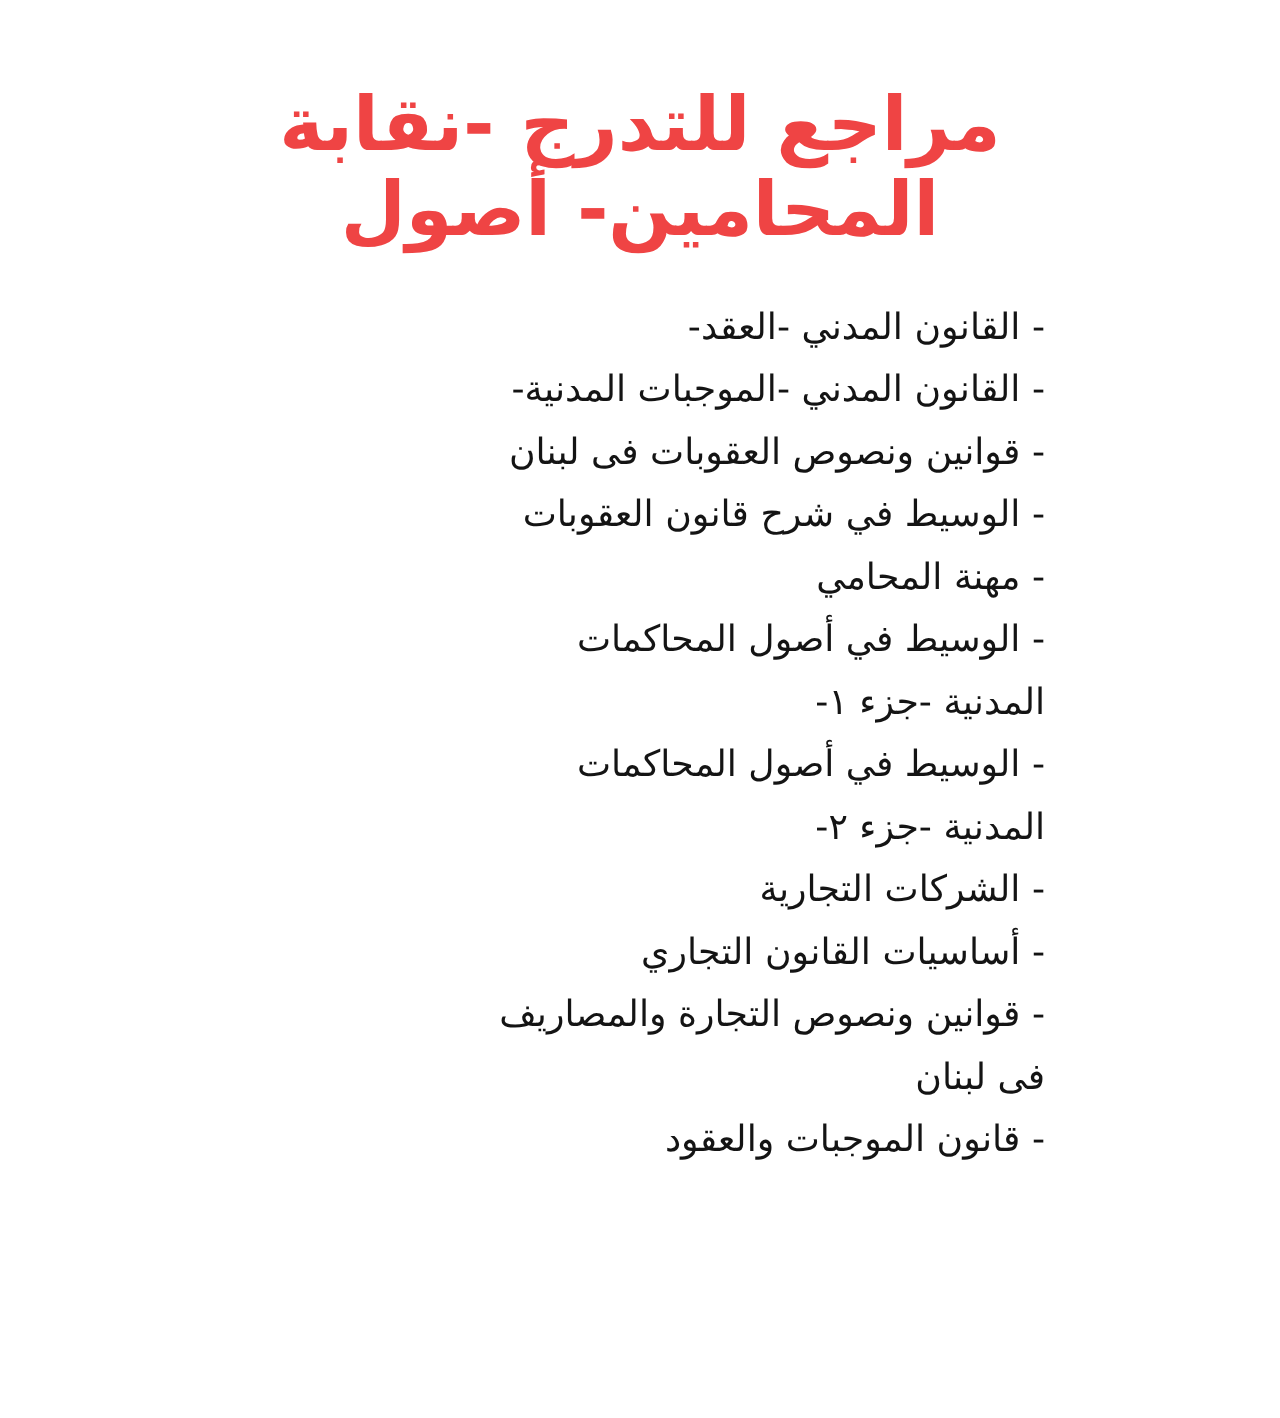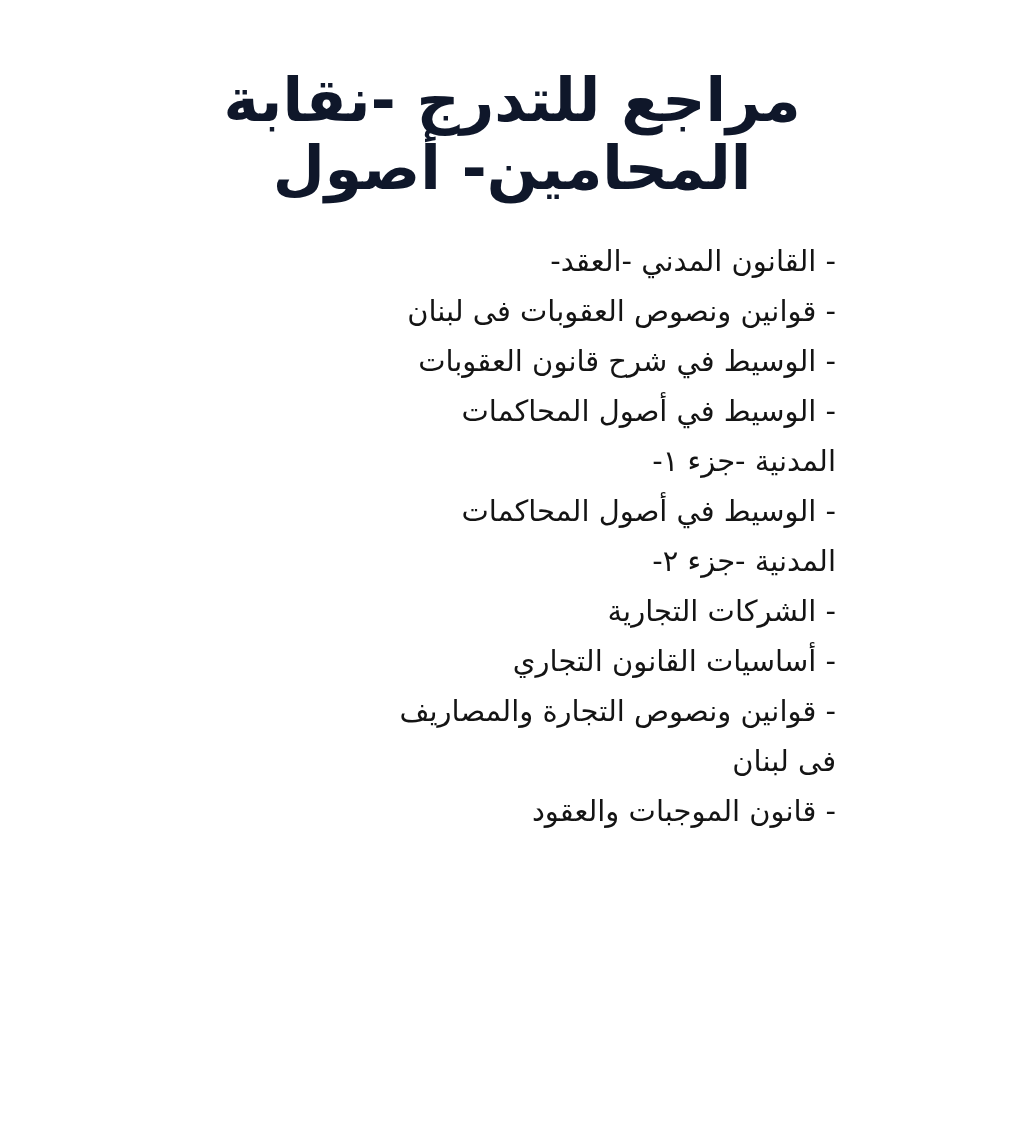--- a/index.html
+++ b/index.html
@@ -30,21 +30,21 @@
     position: absolute;
     top: 26px;
     left: 0;
     width: 1024px;
     text-align: center;
     direction: rtl;
     font-weight: 700;
     font-size: 60px;
     line-height: 68px;
     letter-spacing: 0px;
-    color: #0f172a;
+    color: #ef4444;
   }
   .heading .hline {
     display: block;
     white-space: nowrap;
   }
 
   
   .ref-list {
     position: absolute;
     top: 236px;
@@ -71,22 +71,24 @@
 
 <div class="page">
 
   <h1 class="heading">
     <span class="hline">مراجع للتدرج -نقابة</span>
     <span class="hline">المحامين- أصول</span>
   </h1>
 
   <ul class="ref-list">
     <li class="ref-item">- القانون المدني -العقد-</li>
+    <li class="ref-item">- القانون المدني -الموجبات المدنية-</li>
     <li class="ref-item">- قوانين ونصوص العقوبات فى لبنان</li>
     <li class="ref-item">- الوسيط في شرح قانون العقوبات</li>
+    <li class="ref-item">- مهنة المحامي</li>
     <li class="ref-item">- الوسيط في أصول المحاكمات
 المدنية -جزء ١-</li>
     <li class="ref-item">- الوسيط في أصول المحاكمات
 المدنية -جزء ٢-</li>
     <li class="ref-item">- الشركات التجارية</li>
     <li class="ref-item">- أساسيات القانون التجاري</li>
     <li class="ref-item">- قوانين ونصوص التجارة والمصاريف
 فى لبنان</li>
     <li class="ref-item">- قانون الموجبات والعقود</li>
   </ul>

